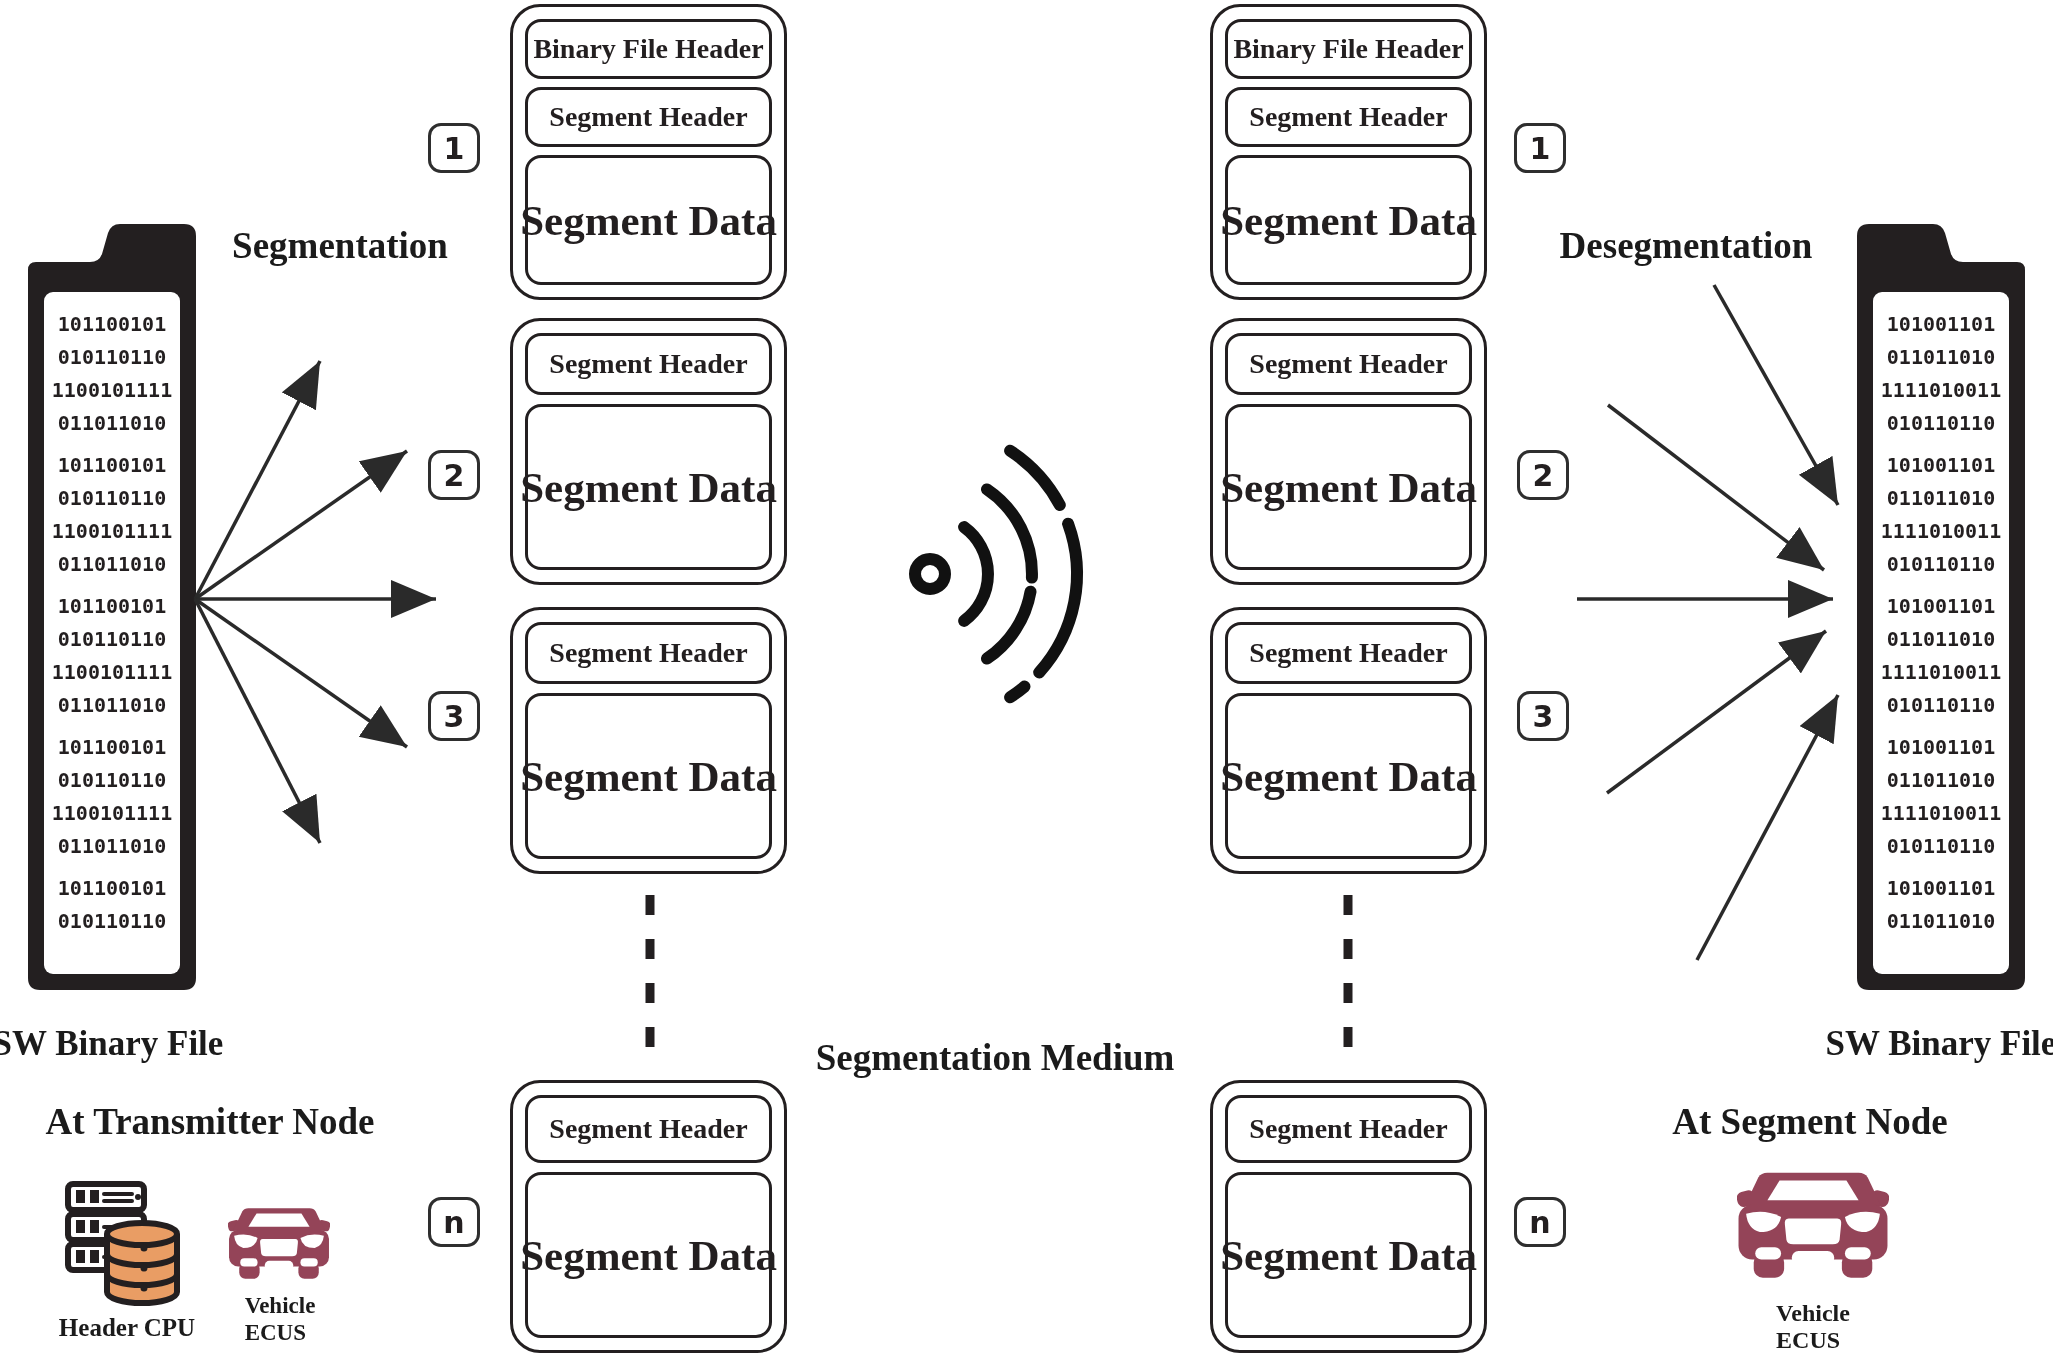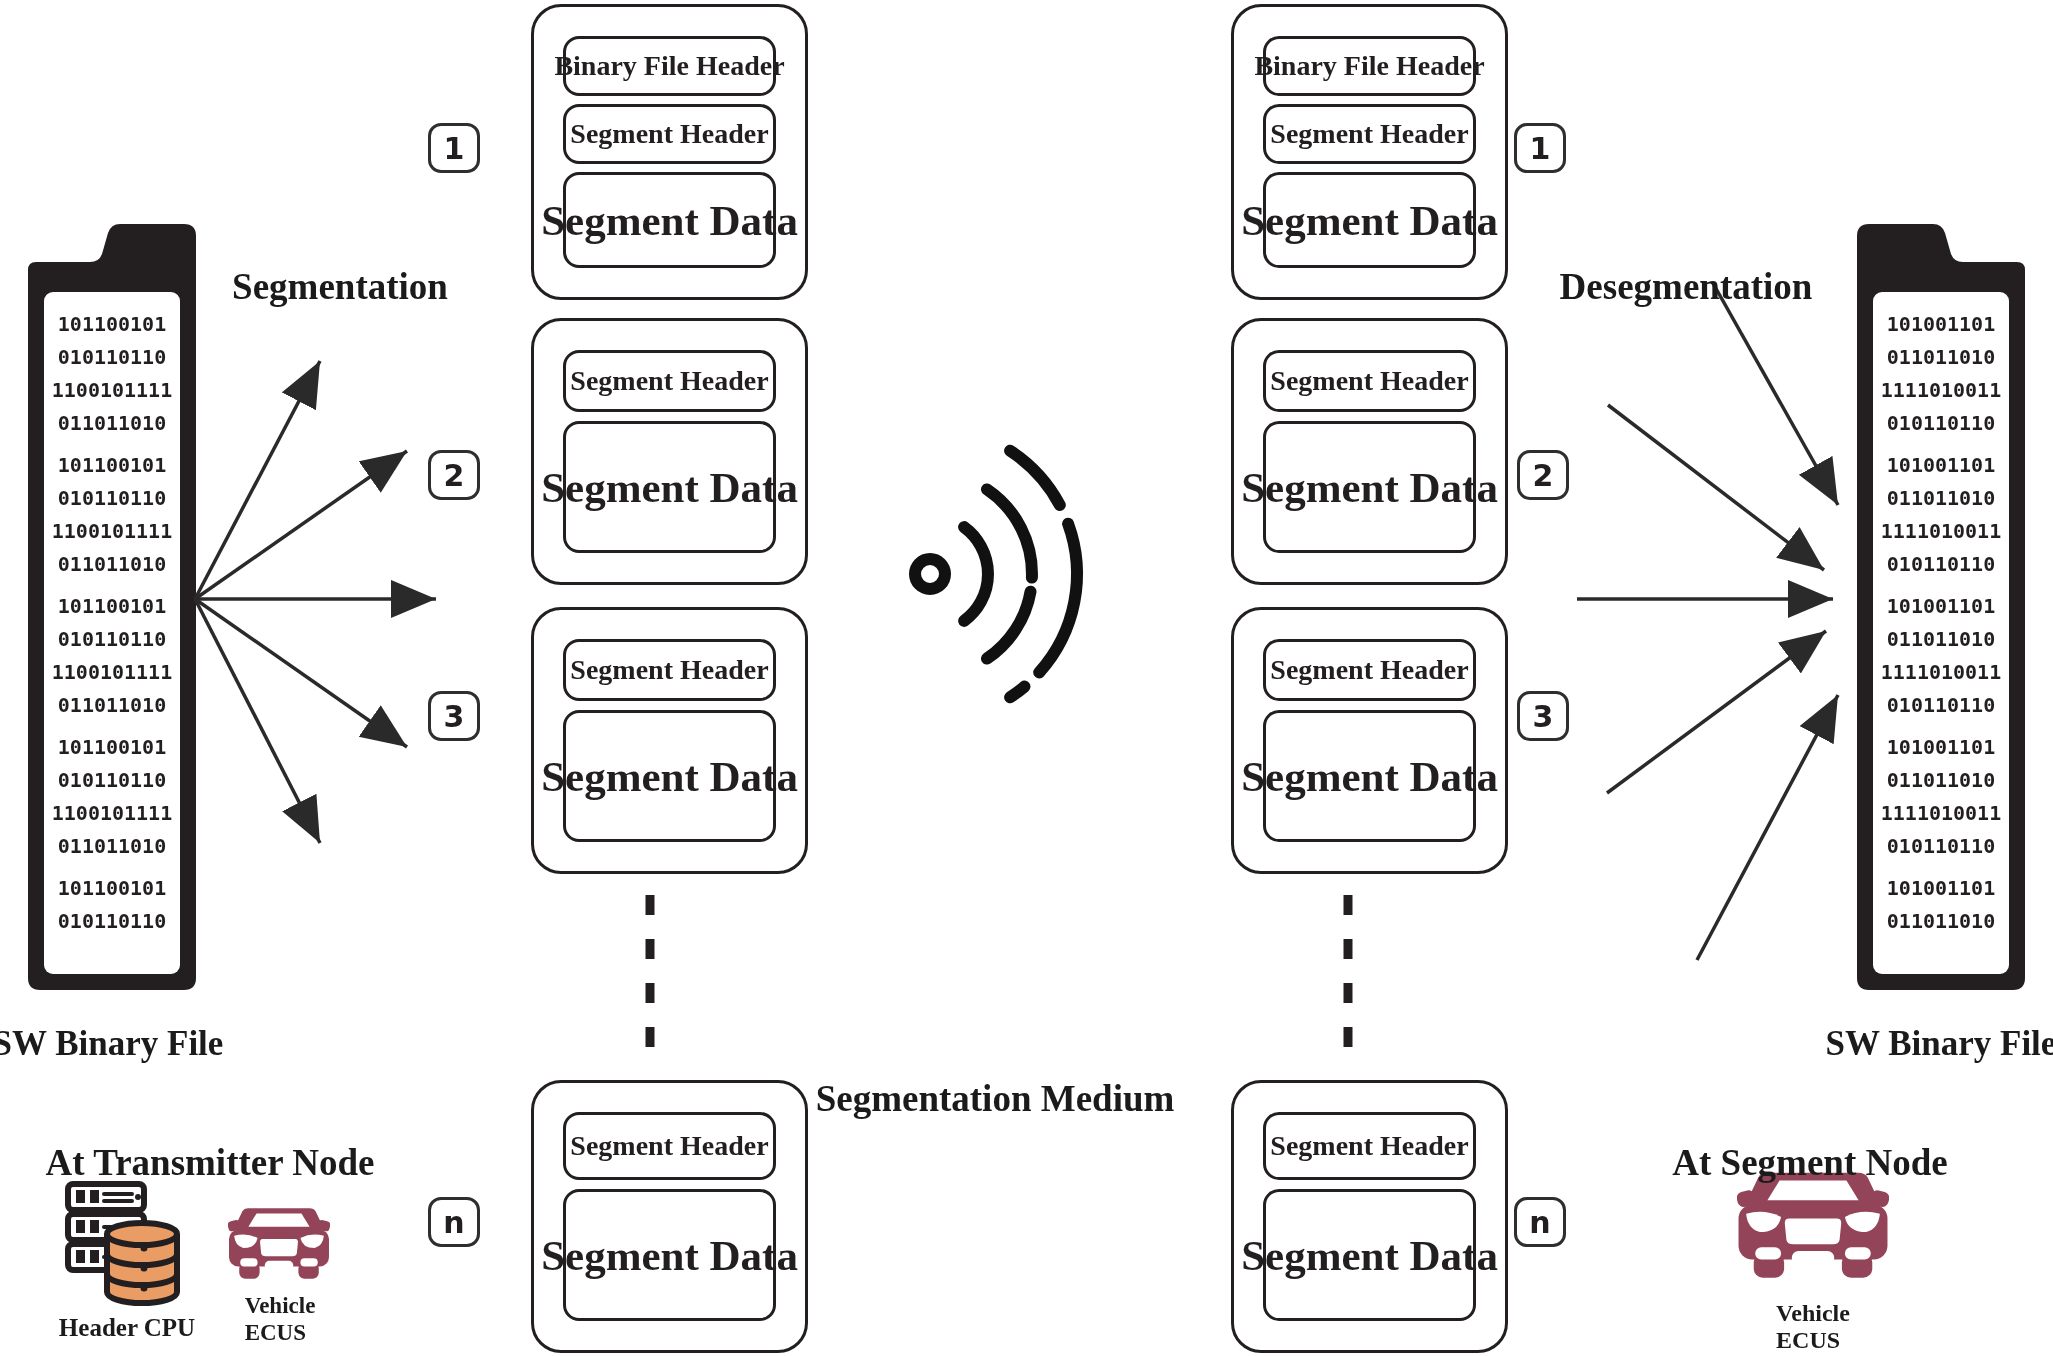--- a/index.html
+++ b/index.html
@@ -1,26 +1,26 @@
 <!DOCTYPE html>
 <html><head>
 <meta charset="utf-8">
 <style>
   html,body{margin:0;padding:0;background:#fff;}
   .canvas{position:relative;width:2053px;height:1356px;background:#fff;overflow:hidden;
           font-family:"Liberation Serif",serif;--ink:#231f20;--car:#944458;--db:#e99d64;}
   svg.layer{position:absolute;left:0;top:0;width:2053px;height:1356px;}
   .lbl{position:absolute;font-weight:700;color:#1b1b1b;white-space:nowrap;transform:translateX(-50%);}
-  .lbl.big{font-size:37px;margin-top:41px;}
+  .lbl.big{font-size:37px;}
   .lbl.mid{font-size:35px;}
   .lbl.cap{font-size:25px;}
   .lbl.cap2{font-size:23px;line-height:27px;}
   .seg-card{position:absolute;width:277px;box-sizing:border-box;background:#fff;
-            border:3px solid var(--ink);border-radius:30px;padding:29px;
-            display:flex;flex-direction:column;gap:9px;margin-left:21px;}
+            border:3px solid var(--ink);border-radius:30px;padding:12px;
+            display:flex;flex-direction:column;gap:9px;}
   .seg-box{box-sizing:border-box;border:3px solid var(--ink);border-radius:16px;
            display:flex;align-items:center;justify-content:center;
            font-weight:700;font-size:28px;color:var(--ink);flex:0 0 auto;background:#fff;white-space:nowrap;}
   .seg-box.h{height:62px;}
   .seg-box.d{flex:1 1 auto;font-size:43px;}
   .badge{position:absolute;width:52px;height:50px;box-sizing:border-box;background:#fff;
          border:3px solid #2e2e2e;border-radius:13px;display:flex;align-items:center;justify-content:center;
          font-family:"DejaVu Sans",sans-serif;font-weight:700;font-size:30px;color:var(--ink);}
   .binwrap{position:absolute;width:136px;box-sizing:border-box;padding-top:16px;
            display:flex;flex-direction:column;align-items:center;}

